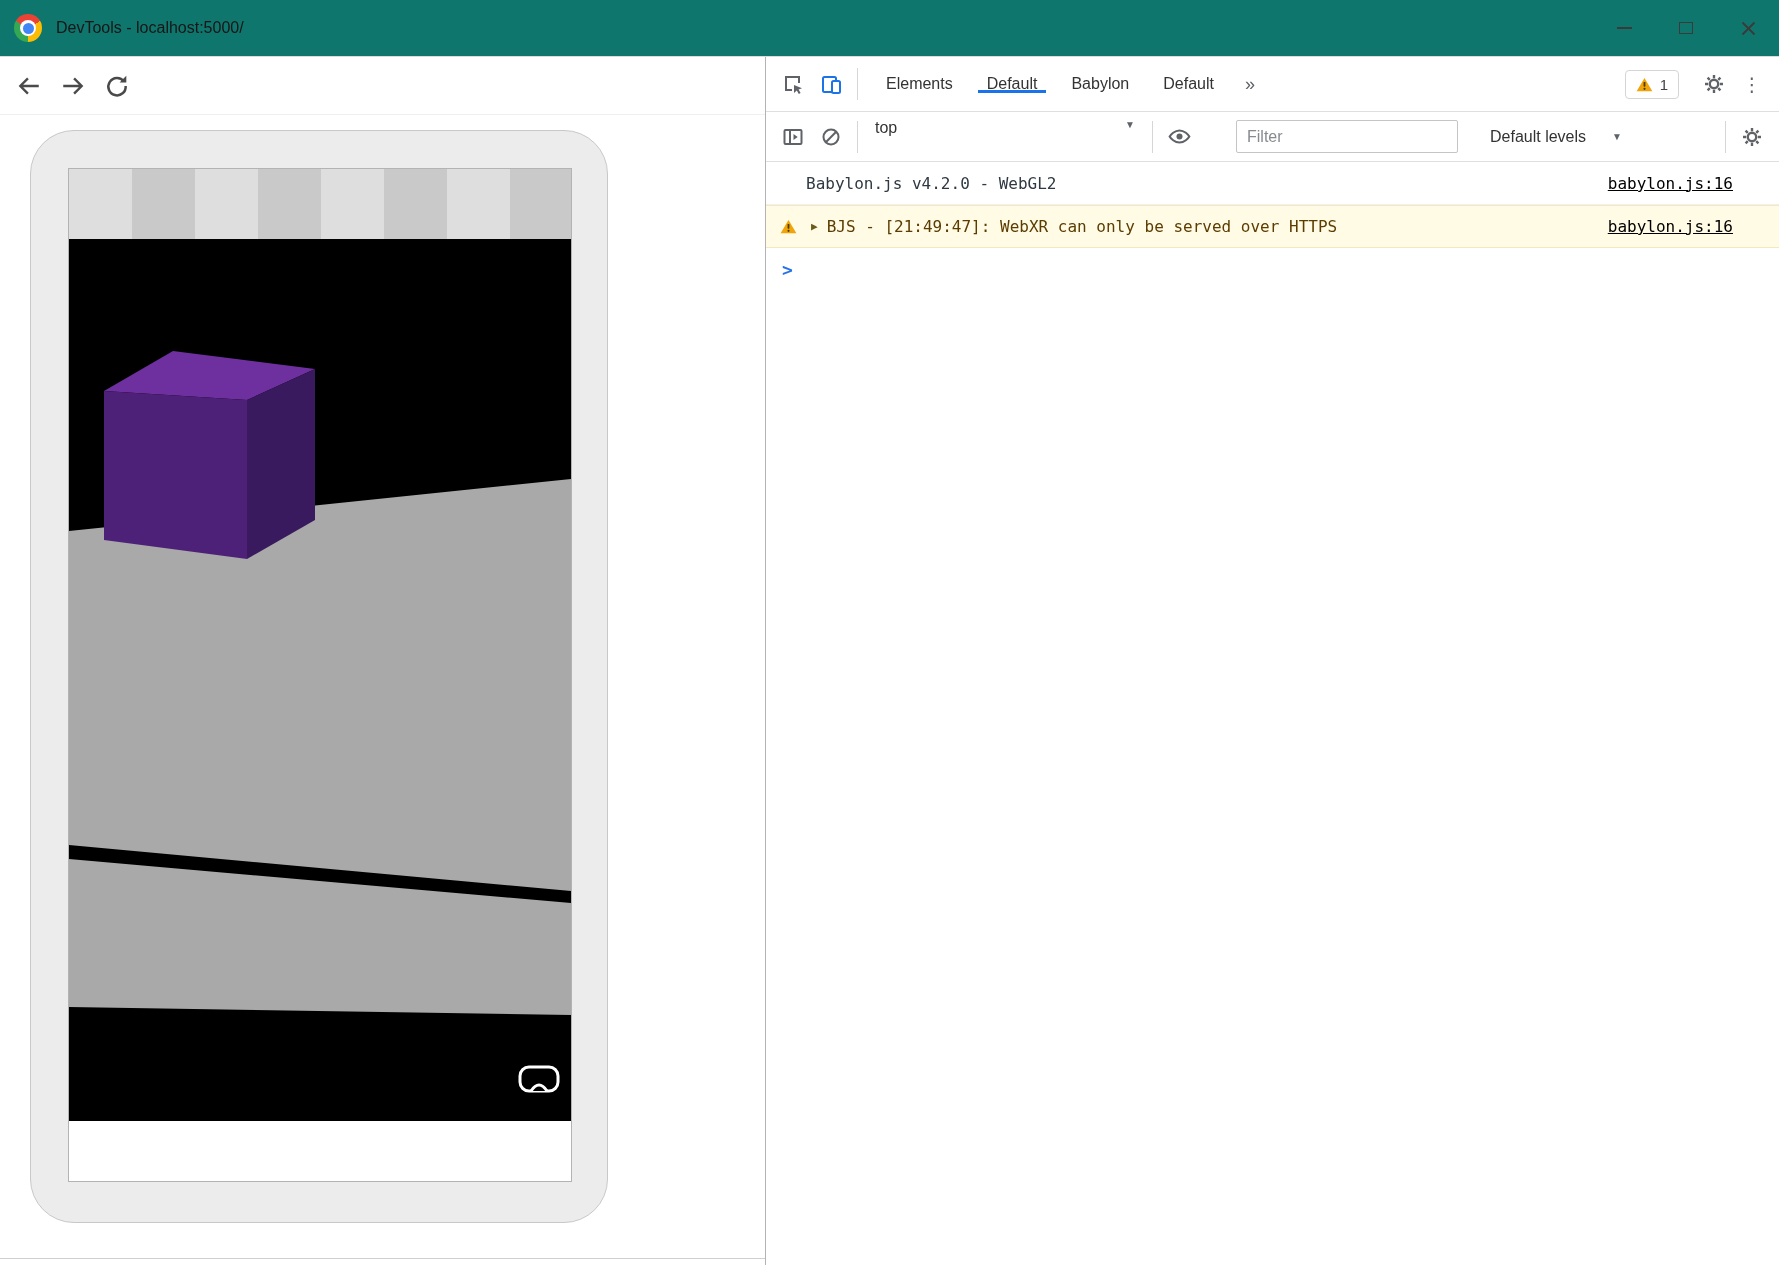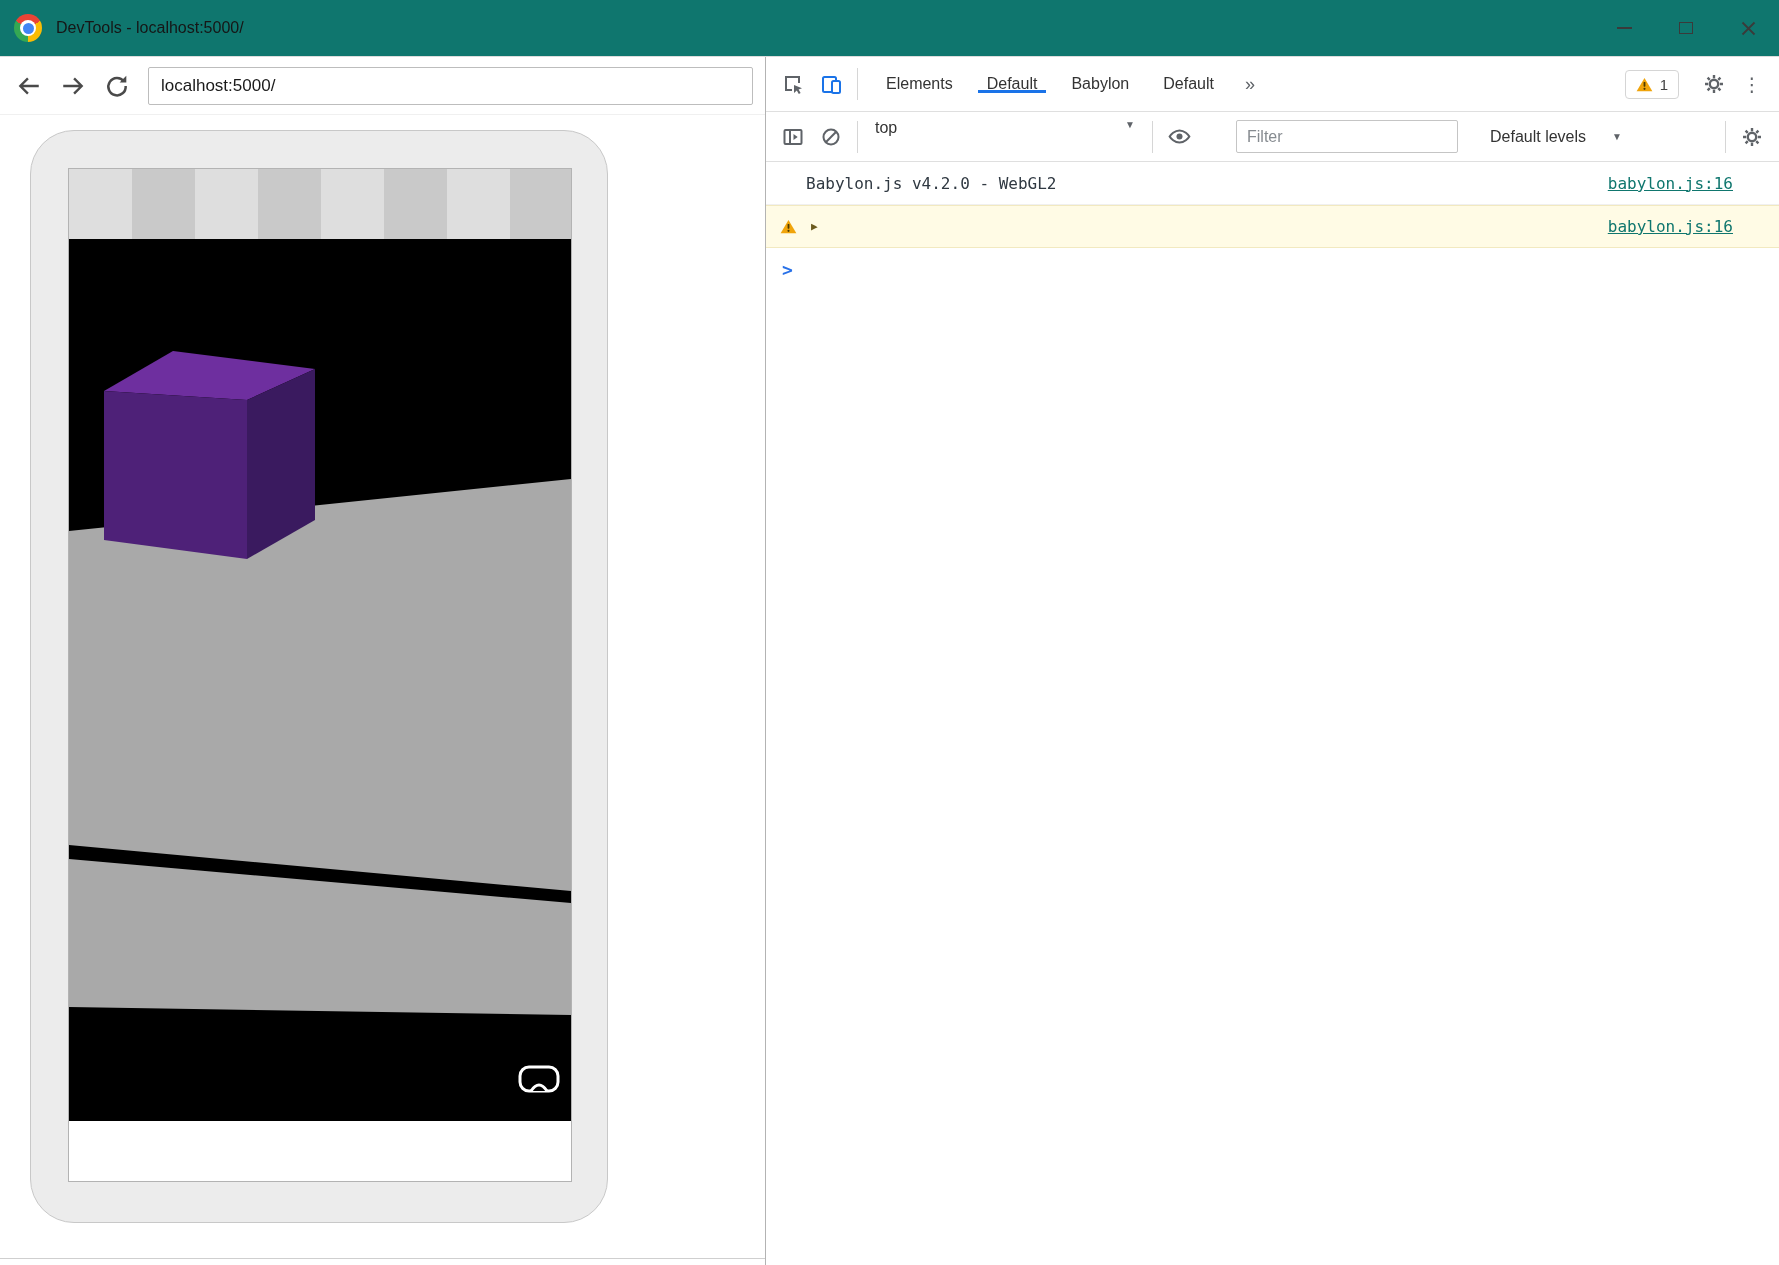--- a/index.html
+++ b/index.html
@@ -68,21 +68,21 @@
   .toolbar-end-div { margin-left:auto; }
 
   
   .console { flex:1; font-family:"DejaVu Sans Mono",monospace; font-size:16px; color:#303942; background:#fff; }
   .msg-row { display:flex; align-items:center; min-height:43px; padding-right:46px; border-bottom:1px solid #f0f0f0; }
   .msg-row.info { padding-left:40px;text-align:center; }
   .msg-row.warning { padding-left:14px; background:#fffbe5; border-top:1px solid #f2e9c0; border-bottom:1px solid #f2e9c0; color:#5c3c00; }
   .warn-icon { flex:none; margin-right:14px; }
   .expand { font-size:11px; color:#6b5a1e; margin-right:9px; cursor:pointer; }
   .msg-text { white-space:pre; }
-  .msg-src { margin-left:auto; color:#0f766e; text-decoration:underline; cursor:pointer; padding-left:24px; white-space:nowrap; }
+  .msg-src { margin-left:auto; color:#000000; text-decoration:underline; cursor:pointer; padding-left:24px; white-space:nowrap; }
   .prompt-row { display:flex; align-items:center; height:42px; padding-left:16px; }
   .prompt { color:#2871e8; font-size:18px; font-weight:bold; }
 </style>
 </head>
 <body>
 
 <div class="window">
 
   <header class="titlebar">
     <div class="chrome-icon"></div>
@@ -115,23 +115,20 @@
           <svg width="26" height="26" viewBox="0 0 24 24">
             <path d="M13 5l7 7-7 7M20 12H3" fill="none" stroke="#4a4a4a" stroke-width="2.2"></path>
           </svg>
         </button>
         <button class="nav-btn">
           <svg width="26" height="26" viewBox="0 0 24 24">
             <path d="M18.4 7.8A8 8 0 1 0 20 12" fill="none" stroke="#4a4a4a" stroke-width="2.3"></path>
             <path d="M20.6 2.6v6.2h-6.2z" fill="#4a4a4a"></path>
           </svg>
         </button>
-        <div class="address-bar">
-          <span>localhost:5000/</span>
-        </div>
       </div>
 
       <div class="viewport">
         <div class="phone">
           <div class="screen">
             <div class="checker"></div>
             <div class="scene">
               <svg class="scene-svg" viewBox="0 0 502 882" width="502" height="882">
                 <polygon points="0,292 502,240 502,652 0,606" fill="#a9a9a9"></polygon>
                 <polygon points="0,620 502,664 502,776 0,768" fill="#a9a9a9"></polygon>
@@ -240,20 +237,21 @@
           <span class="msg-text">Babylon.js v4.2.0 - WebGL2</span>
           <a class="msg-src">babylon.js:16</a>
         </div>
         <div class="msg-row warning">
           <svg class="warn-icon" width="17" height="15" viewBox="0 0 16 14">
             <path d="M8 0.8 15.4 13.4H0.6Z" fill="#f0a40b"></path>
             <rect x="7.15" y="4.6" width="1.7" height="4.4" rx="0.5" fill="#4d3b00"></rect>
             <circle cx="8" cy="11.1" r="1" fill="#4d3b00"></circle>
           </svg>
           <span class="expand">▶</span>
+          <span class="msg-text">BJS - [21:49:47]: WebXR can only be served over HTTPS</span>
           <a class="msg-src">babylon.js:16</a>
         </div>
         <div class="prompt-row">
           <span class="prompt">&gt;</span>
         </div>
       </section>
 
     </div>
   </div>
 </div>

